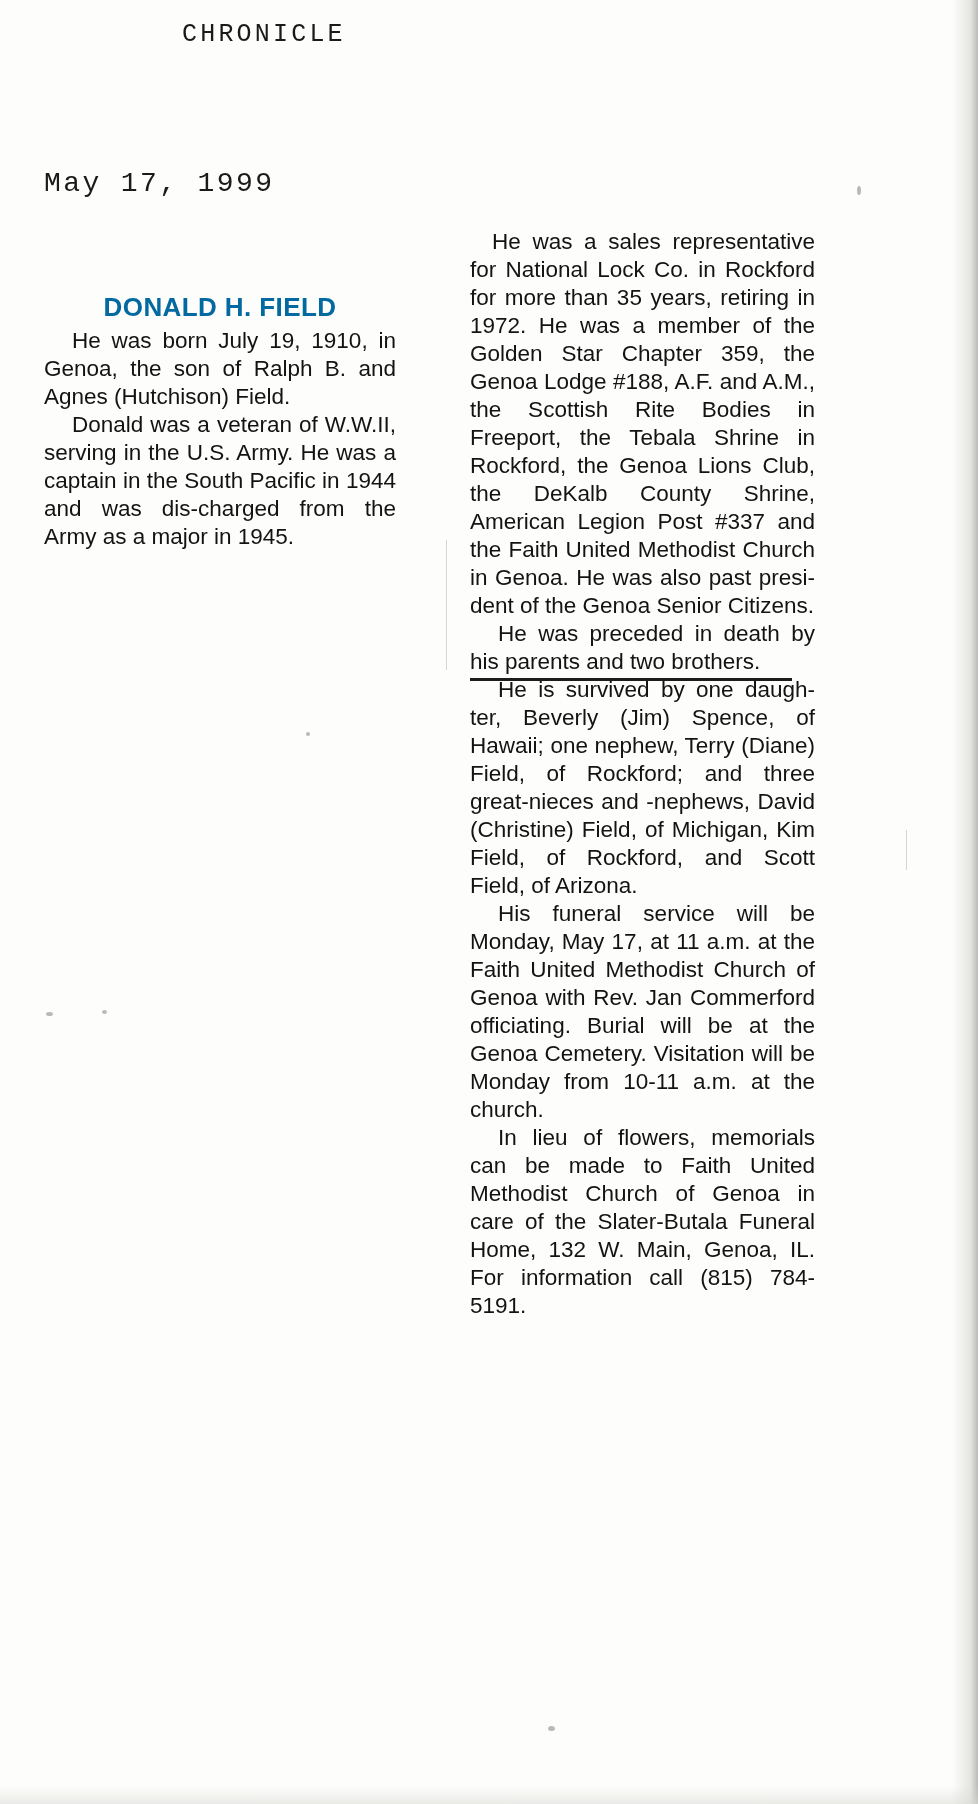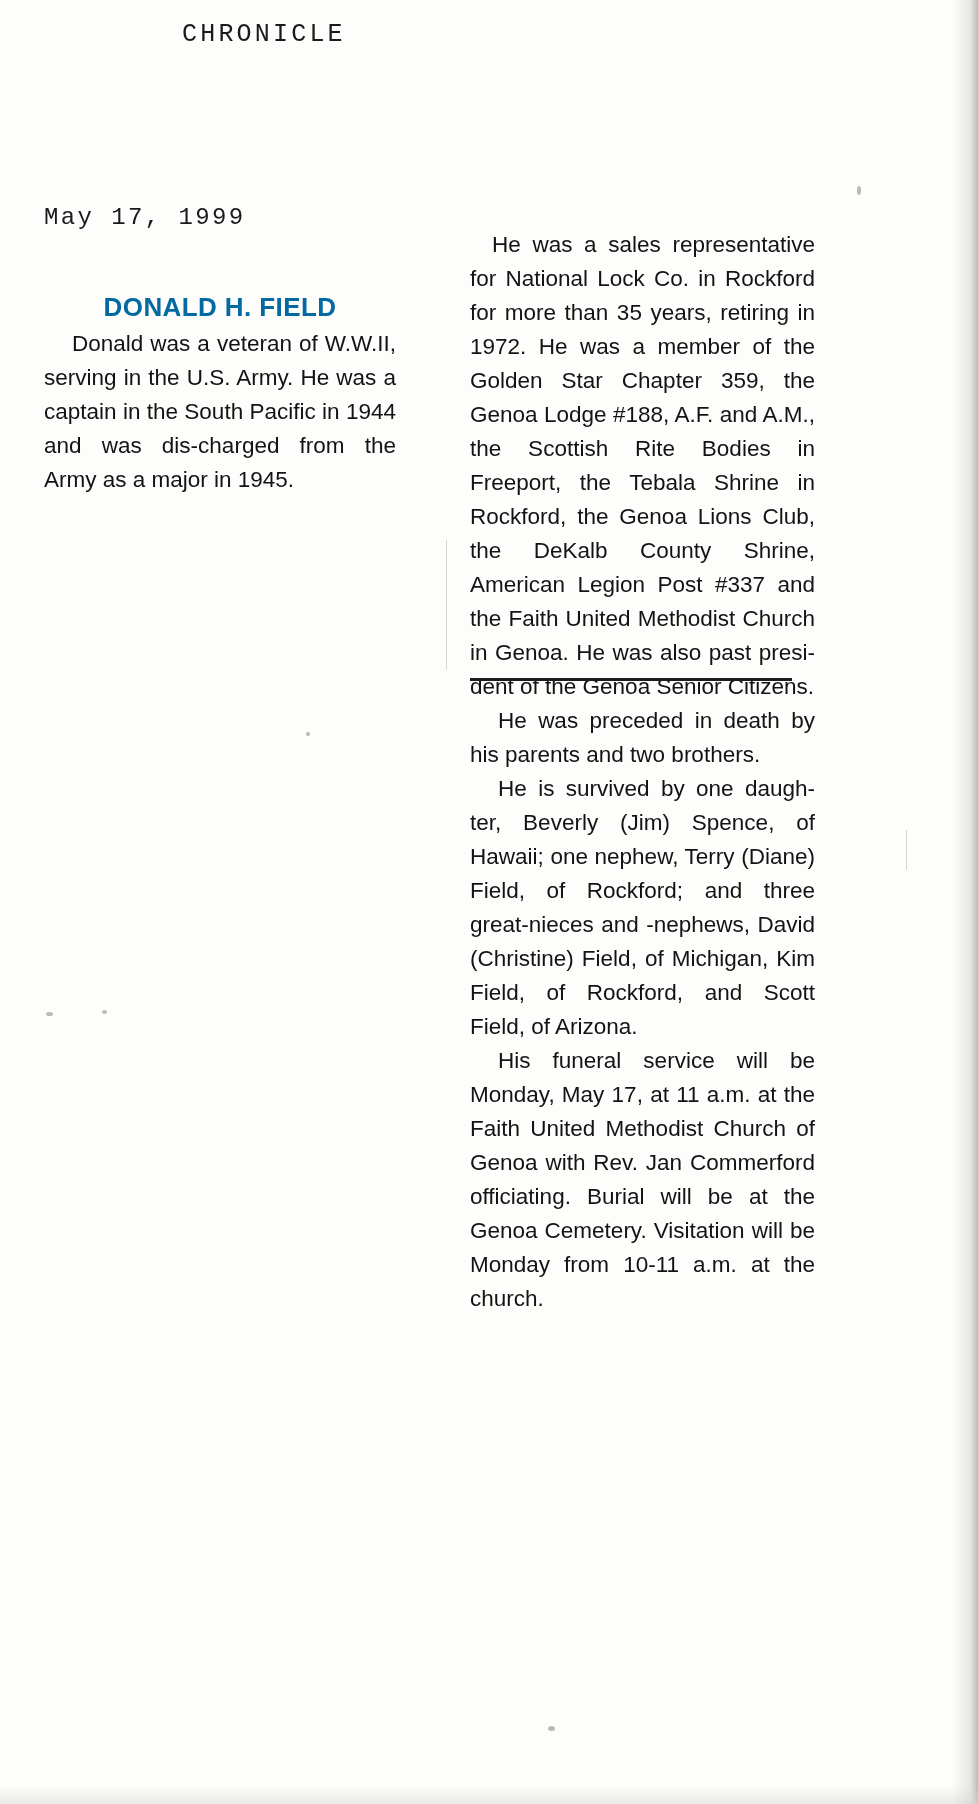--- a/index.html
+++ b/index.html
@@ -47,24 +47,23 @@
     font-family: "Liberation Mono", monospace;
     font-size: 25px;
     letter-spacing: 3.2px;
     color: #1a1a1a;
   }
   .dateline {
     position: absolute;
     left: 44px;
     top: 168px;
     font-family: "Liberation Mono", monospace;
-    font-size: 24px;
+    font-size: 28px;
     letter-spacing: 2.4px;
     color: #1a1a1a;
-    margin-top: 36px;
   }
 
   .columns {
     position: absolute;
     left: 0;
     top: 228px;
     width: 978px;
     height: 1560px;
   }
 
@@ -86,21 +85,21 @@
     font-weight: bold;
     letter-spacing: 0.4px;
     text-align: center;
     margin: 64px 0 4px 0;
     color: #0369a1;
   }
 
   p.body {
     margin: 0;
     font-size: 22.5px;
-    line-height: 34px;
+    line-height: 28px;
     text-align: justify;
     text-justify: inter-word;
     color: #131313;
     text-indent: 28px;
     hyphens: manual;
   }
   p.body.first-right {
     text-indent: 22px;
   }
   p.body + p.body {
@@ -136,28 +135,30 @@
 
 <div class="page">
 
   <div class="masthead">CHRONICLE</div>
   <div class="dateline">May 17, 1999</div>
 
   <div class="columns">
 
     <div class="col col-left">
       <div class="headline">DONALD H. FIELD</div>
+      <p class="body">He was born July 19, 1910, in Genoa, the son of Ralph B. and Agnes (Hutchison) Field.</p>
       <p class="body">Donald was a veteran of W.W.II, serving in the U.S. Army. He was a captain in the South Pacific in 1944 and was dis-charged from the Army as a major in 1945.</p>
     </div>
 
     <div class="col col-right">
       <p class="body first-right">He was a sales representative for National Lock Co. in Rockford for more than 35 years, retiring in 1972. He was a member of the Golden Star Chapter 359, the Genoa Lodge #188, A.F. and A.M., the Scottish Rite Bodies in Freeport, the Tebala Shrine in Rockford, the Genoa Lions Club, the DeKalb County Shrine, American Legion Post #337 and the Faith United Methodist Church in Genoa. He was also past presi-dent of the Genoa Senior Citizens.</p>
       <p class="body">He was preceded in death by his parents and two brothers.</p>
       <p class="body">He is survived by one daugh-ter, Beverly (Jim) Spence, of Hawaii; one nephew, Terry (Diane) Field, of Rockford; and three great-nieces and -nephews, David (Christine) Field, of Michigan, Kim Field, of Rockford, and Scott Field, of Arizona.</p>
       <p class="body">His funeral service will be Monday, May 17, at 11 a.m. at the Faith United Methodist Church of Genoa with Rev. Jan Commerford officiating. Burial will be at the Genoa Cemetery. Visitation will be Monday from 10-11 a.m. at the church.</p>
+      <p class="body">In lieu of flowers, memorials can be made to Faith United Methodist Church of Genoa in care of the Slater-Butala Funeral Home, 132 W. Main, Genoa, IL. For information call (815) 784-5191.</p>
     </div>
 
   </div>
 
   <div class="rule-right"></div>
 
   <div class="vline-faint" style="left:446px; top:540px; height:130px;"></div>
   <div class="vline-faint" style="left:906px; top:830px; height:40px;"></div>
 
   <div class="speck" style="left:46px; top:1012px; width:7px; height:4px;"></div>

